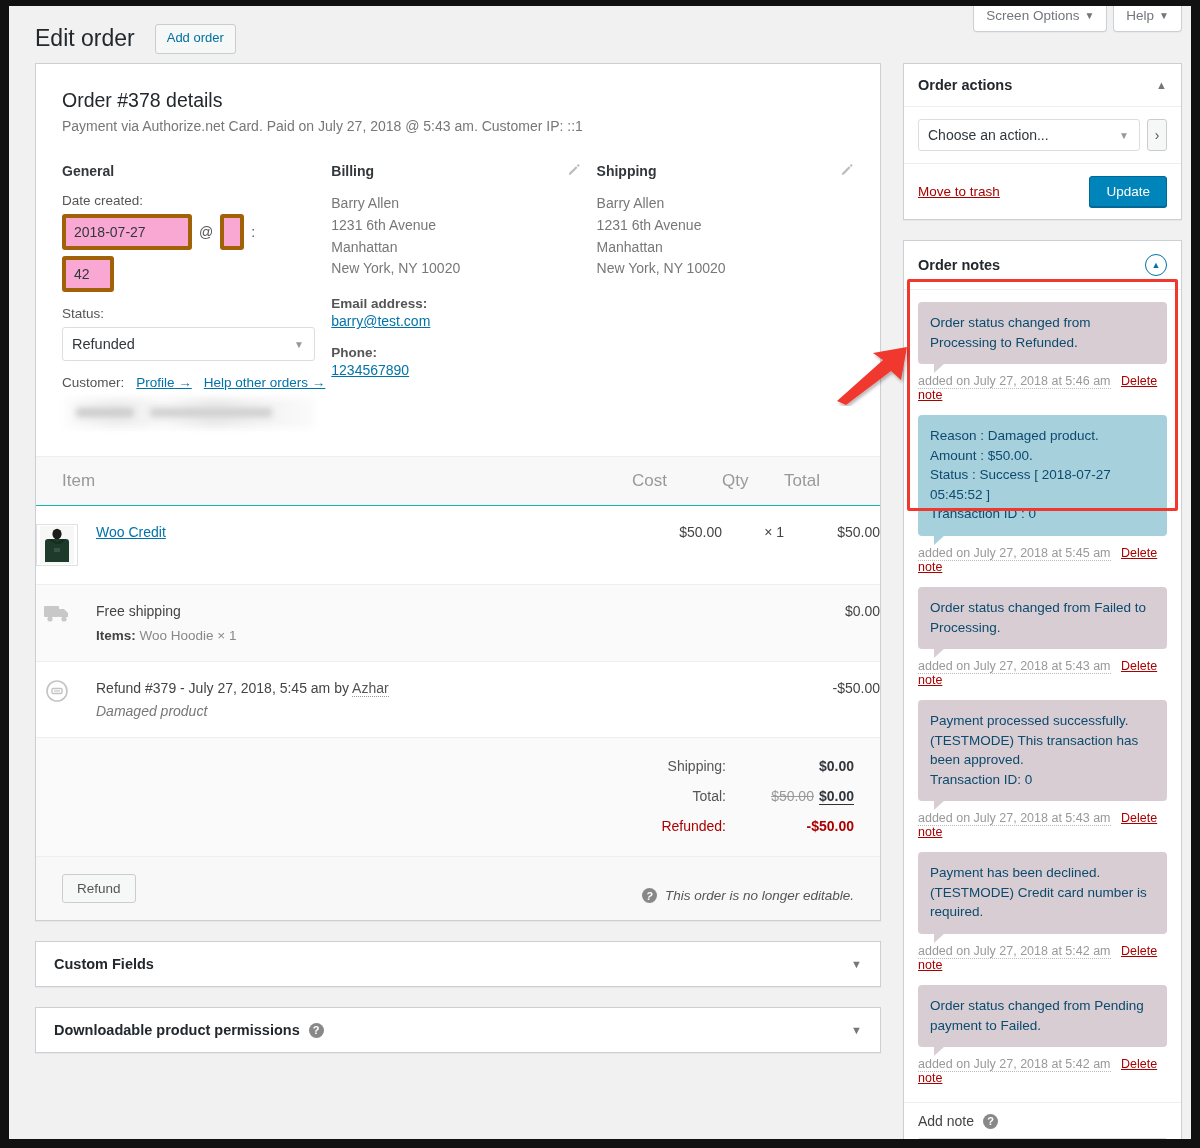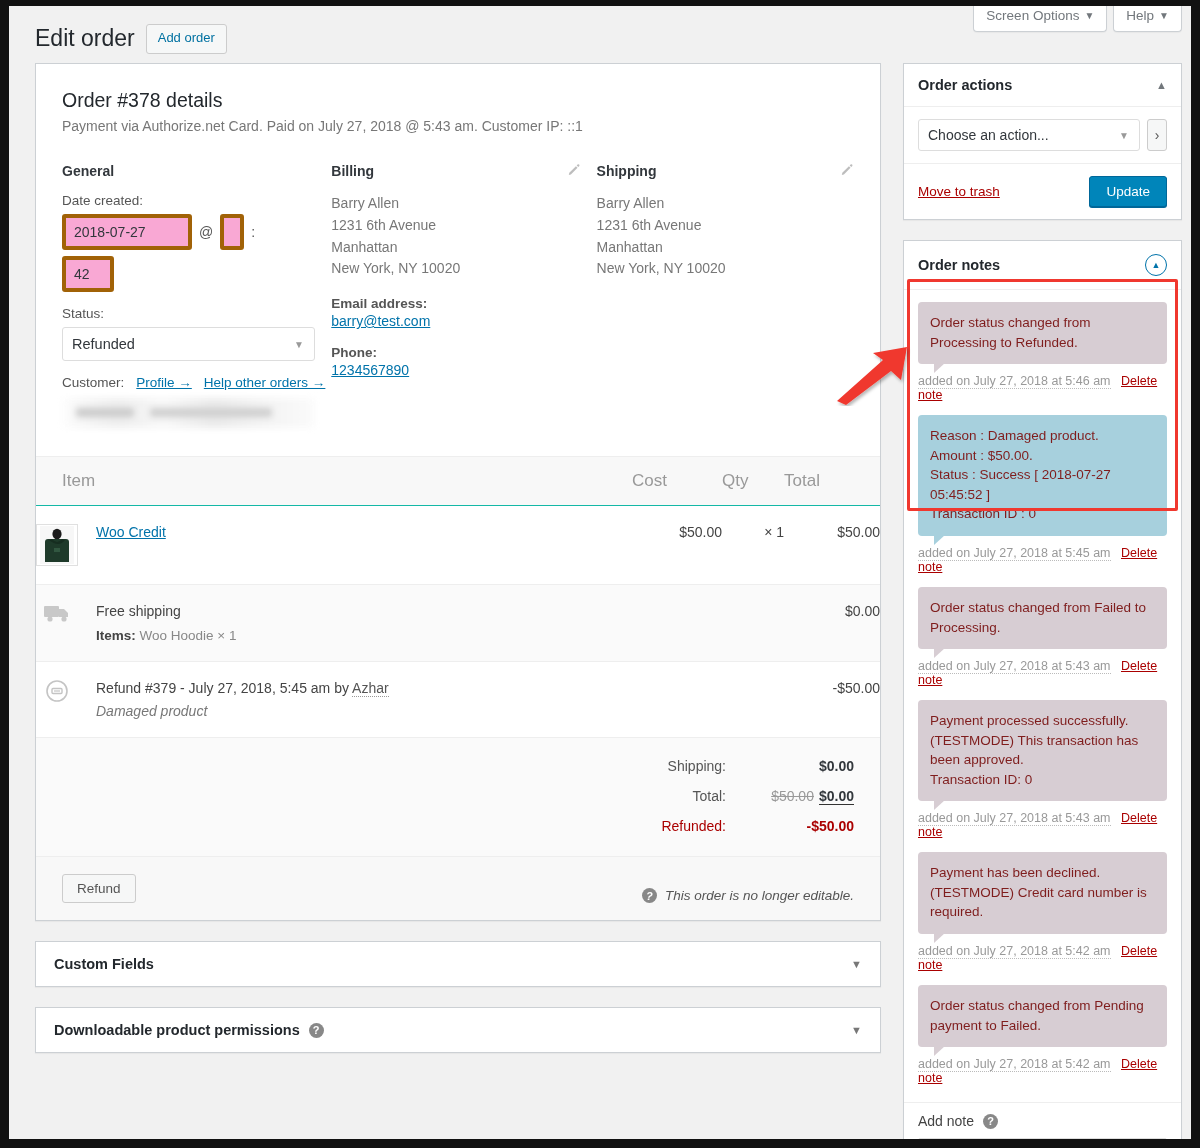--- a/index.html
+++ b/index.html
@@ -34,21 +34,21 @@
     cursor: pointer;
     box-shadow: 0 1px 1px rgba(0,0,0,.04);
     white-space: nowrap;
     text-align: center;
   }
   .tab-btn .caret { font-size: 10px; margin-left: 5px; position: relative; top: -1px; }
 
   
   .page-head {
     position: absolute; left: 26px; top: 18px;
-    display: flex; align-items: flex-end; gap: 11px;
+    display: flex; align-items: flex-end; gap: 20px;
   }
   .page-title {
     font-size: 23px; font-weight: 400; color: #23282d;
     margin: 0; line-height: 1.3;
   }
   .add-order-btn {
     background: #f6f7f7;
     border: 1px solid #ccc;
     border-radius: 3px;
     color: #0071a1;
@@ -226,21 +226,21 @@
     color: #fff; font-size: 13.5px; padding: 7px 16px; cursor: pointer;
     box-shadow: 0 1px 0 #006799;
   }
 
   
   .notes-region { position: relative; }
   .notes-list { list-style: none; margin: 0; padding: 12px 14px 4px 14px; }
   .note-li { margin-bottom: 13px; }
   .note-bubble {
     background: #d7cdd3; border-radius: 4px; padding: 11px 12px 12px 12px;
-    font-size: 13.5px; color: #7f1d1d; line-height: 1.45;
+    font-size: 13.5px; color: #0c4a6e; line-height: 1.45;
     position: relative; white-space: pre-line;
   }
   .note-bubble::after {
     content: ""; position: absolute; left: 16px; bottom: -9px;
     width: 0; height: 0;
     border-left: 0 solid transparent;
     border-right: 11px solid transparent;
     border-top: 10px solid #d7cdd3;
   }
   .note-li.system .note-bubble { background: #a7d0dd; }

